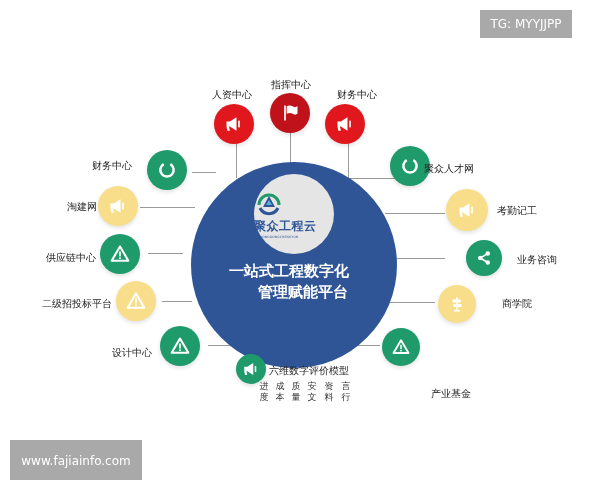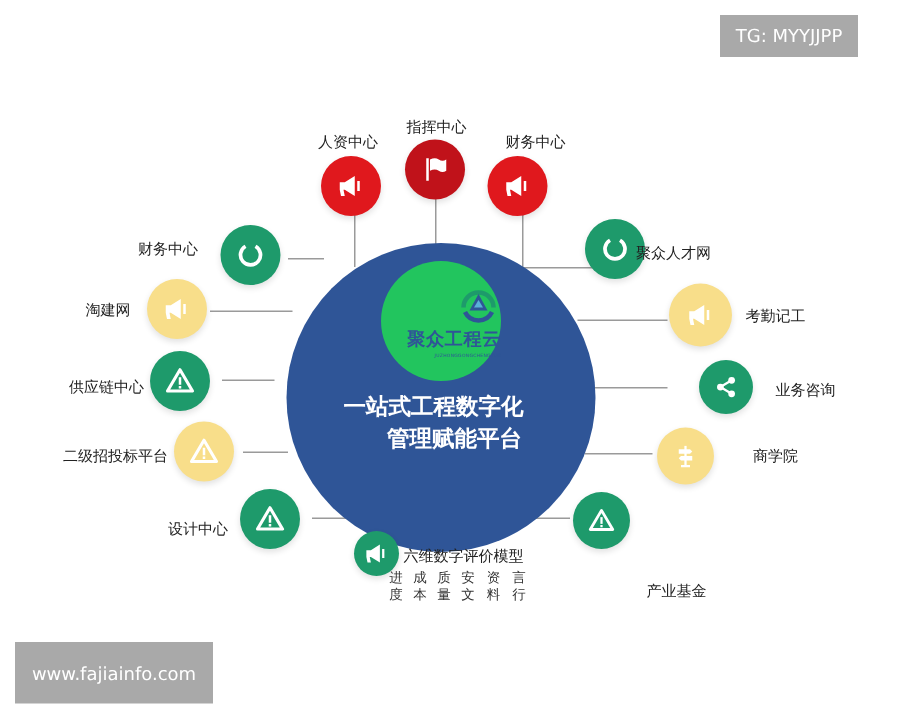--- a/index.html
+++ b/index.html
@@ -2,21 +2,21 @@
 <html><head>
 <meta charset="utf-8">
 <style>
   html,body{margin:0;padding:0;}
   body{width:600px;height:480px;background:#fff;position:relative;overflow:hidden;font-family:"DejaVu Sans",sans-serif;}
   .line{position:absolute;background:#9a9a9a;}
   .node{position:absolute;border-radius:50%;display:flex;align-items:center;justify-content:center;box-shadow:0 2px 4px rgba(0,0,0,0.12);}
   .node svg{display:block;}
   .lbl{position:absolute;font-size:10px;font-weight:normal;color:#222;white-space:nowrap;}
   .center{position:absolute;left:191px;top:162px;width:206px;height:206px;border-radius:50%;background:#2f5597;}
-  .logo{position:absolute;left:254px;top:174px;width:80px;height:80px;border-radius:50%;background:#22c55e;display:flex;flex-direction:column;align-items:flex-end;justify-content:center;}
+  .logo{position:absolute;left:254px;top:174px;width:80px;height:80px;border-radius:50%;background:#e5e5e5;display:flex;flex-direction:column;align-items:flex-start;justify-content:center;}
   .logo-text{font-family:"DejaVu Serif",serif;font-size:12px;font-weight:bold;color:#2f5597;margin-top:2px;letter-spacing:0.5px;}
   .logo-sub{font-size:3px;color:#2f5597;letter-spacing:0.2px;}
   .slogan{position:absolute;color:#fff;font-weight:bold;font-size:15px;white-space:nowrap;}
   .badge{position:absolute;background:#a9a9a9;color:#fff;font-size:12px;display:flex;align-items:center;justify-content:center;}
   .sub{position:absolute;font-size:9px;color:#333;width:14px;text-align:center;line-height:11px;}
 </style>
 </head>
 <body>
 
 <div class="line" style="left:236px;top:140px;width:1px;height:38px;"></div>
@@ -102,21 +102,21 @@
     </svg>
 </div>
 
 <div class="lbl" style="left:92px;top:159px;">财务中心</div>
 <div class="node" style="left:147px;top:150px;width:40px;height:40px;background:#1e9a6b;">
   <svg width="20" height="20">
       <use href="#ico-ring"></use>
     </svg>
 </div>
 
-<div class="lbl" style="left:57px;top:200px;">淘建网</div>
+<div class="lbl" style="left:67px;top:200px;">淘建网</div>
 <div class="node" style="left:98px;top:186px;width:40px;height:40px;background:#f8de8a;">
   <svg width="20" height="20">
       <use href="#ico-mega"></use>
     </svg>
 </div>
 
 <div class="lbl" style="left:46px;top:251px;">供应链中心</div>
 <div class="node" style="left:100px;top:234px;width:40px;height:40px;background:#1e9a6b;">
   <svg width="20" height="20">
       <use href="#ico-warn"></use>
@@ -180,13 +180,13 @@
 <div class="lbl" style="left:269px;top:364px;text-align:right;">六维数字评价模型</div>
 
 <div class="sub" style="left:257px;top:381px;"><span>进</span><br><span>度</span></div>
 <div class="sub" style="left:273px;top:381px;"><span>成</span><br><span>本</span></div>
 <div class="sub" style="left:289px;top:381px;"><span>质</span><br><span>量</span></div>
 <div class="sub" style="left:305px;top:381px;"><span>安</span><br><span>文</span></div>
 <div class="sub" style="left:322px;top:381px;"><span>资</span><br><span>料</span></div>
 <div class="sub" style="left:339px;top:381px;"><span>言</span><br><span>行</span></div>
 
 <div class="badge" style="left:480px;top:10px;width:92px;height:28px;">TG: MYYJJPP</div>
-<div class="badge" style="left:10px;top:428px;width:132px;height:41px;">www.fajiainfo.com</div>
+<div class="badge" style="left:10px;top:440px;width:132px;height:41px;">www.fajiainfo.com</div>
 
 </body></html>

